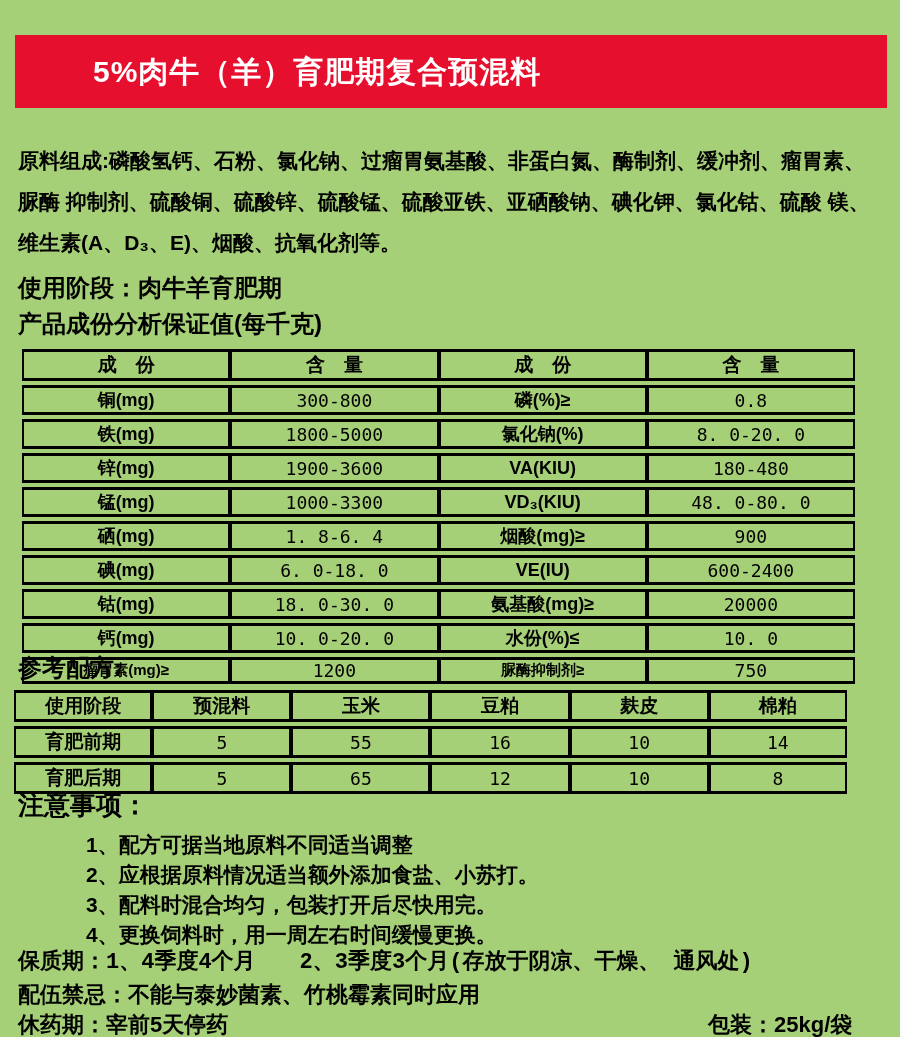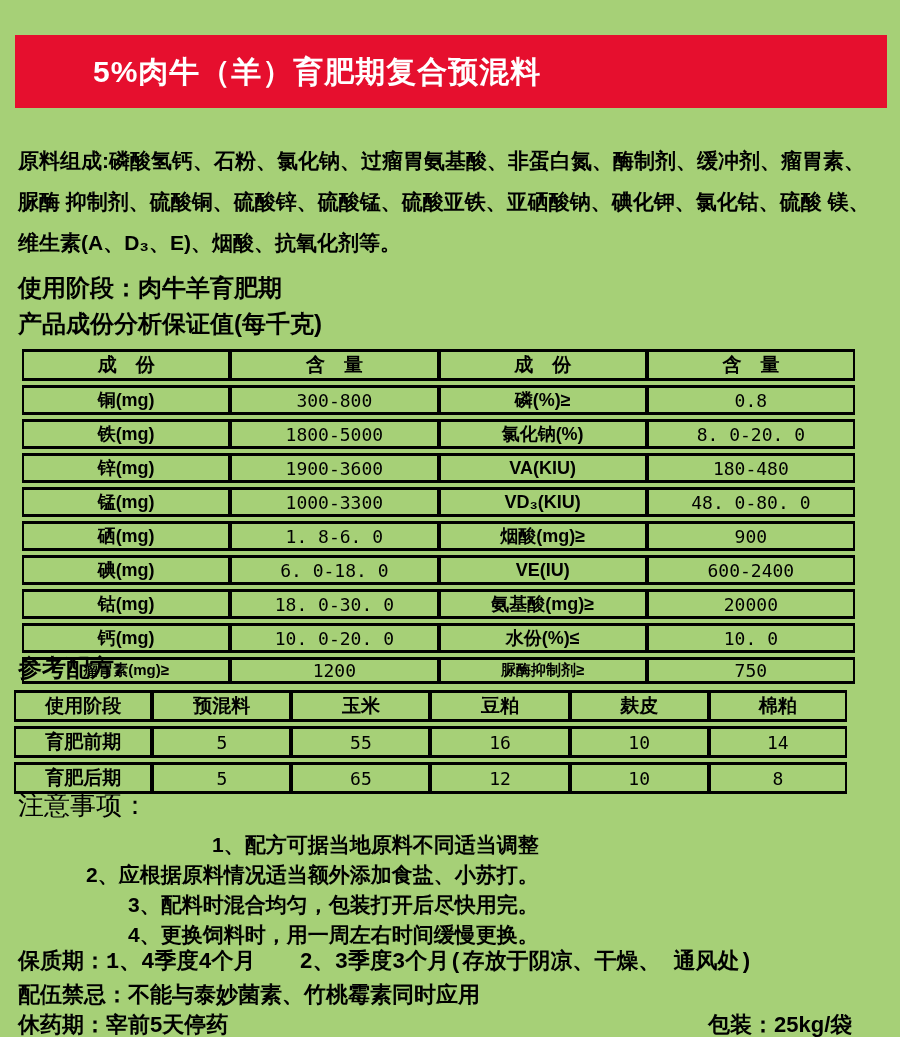--- a/index.html
+++ b/index.html
@@ -82,31 +82,30 @@
     white-space: nowrap;
   }
   table.formula { left: 14px; top: 686px; width: 833px; }
   table.formula th { height: 24px; font-size: 19px; font-weight: bold; }
   table.formula td { height: 24px; }
   table.formula td.lbl { font-size: 19px; }
   table.formula td.val { font-size: 18px; }
   .notes-title {
     position: absolute;
     left: 18px; top: 788px;
-    font-size: 26px; font-weight: normal;
+    font-size: 26px; font-weight: bold;
     white-space: nowrap;
     text-align: right;
   }
   .notes-list {
     position: absolute;
     left: 86px; top: 830px;
     font-size: 21px;
     font-weight: 600;
     line-height: 30px;
-    text-align: right;
   }
   .notes-list div { white-space: nowrap; }
   .footer-line {
     position: absolute;
     left: 18px;
     font-size: 22px;
     font-weight: 600;
     white-space: nowrap;
   }
   .shelf-life { top: 946px; font-family: Liberation Mono, monospace; }
@@ -171,21 +170,21 @@
       <td class="val">180-480</td>
     </tr>
     <tr>
       <td class="lbl">锰(mg)</td>
       <td class="val">1000-3300</td>
       <td class="lbl">VD₃(KIU)</td>
       <td class="val">48. 0-80. 0</td>
     </tr>
     <tr>
       <td class="lbl">硒(mg)</td>
-      <td class="val">1. 8-6. 0</td>
+      <td class="val">1. 8-6. 4</td>
       <td class="lbl">烟酸(mg)≥</td>
       <td class="val">900</td>
     </tr>
     <tr>
       <td class="lbl">碘(mg)</td>
       <td class="val">6. 0-18. 0</td>
       <td class="lbl">VE(IU)</td>
       <td class="val">600-2400</td>
     </tr>
     <tr>

